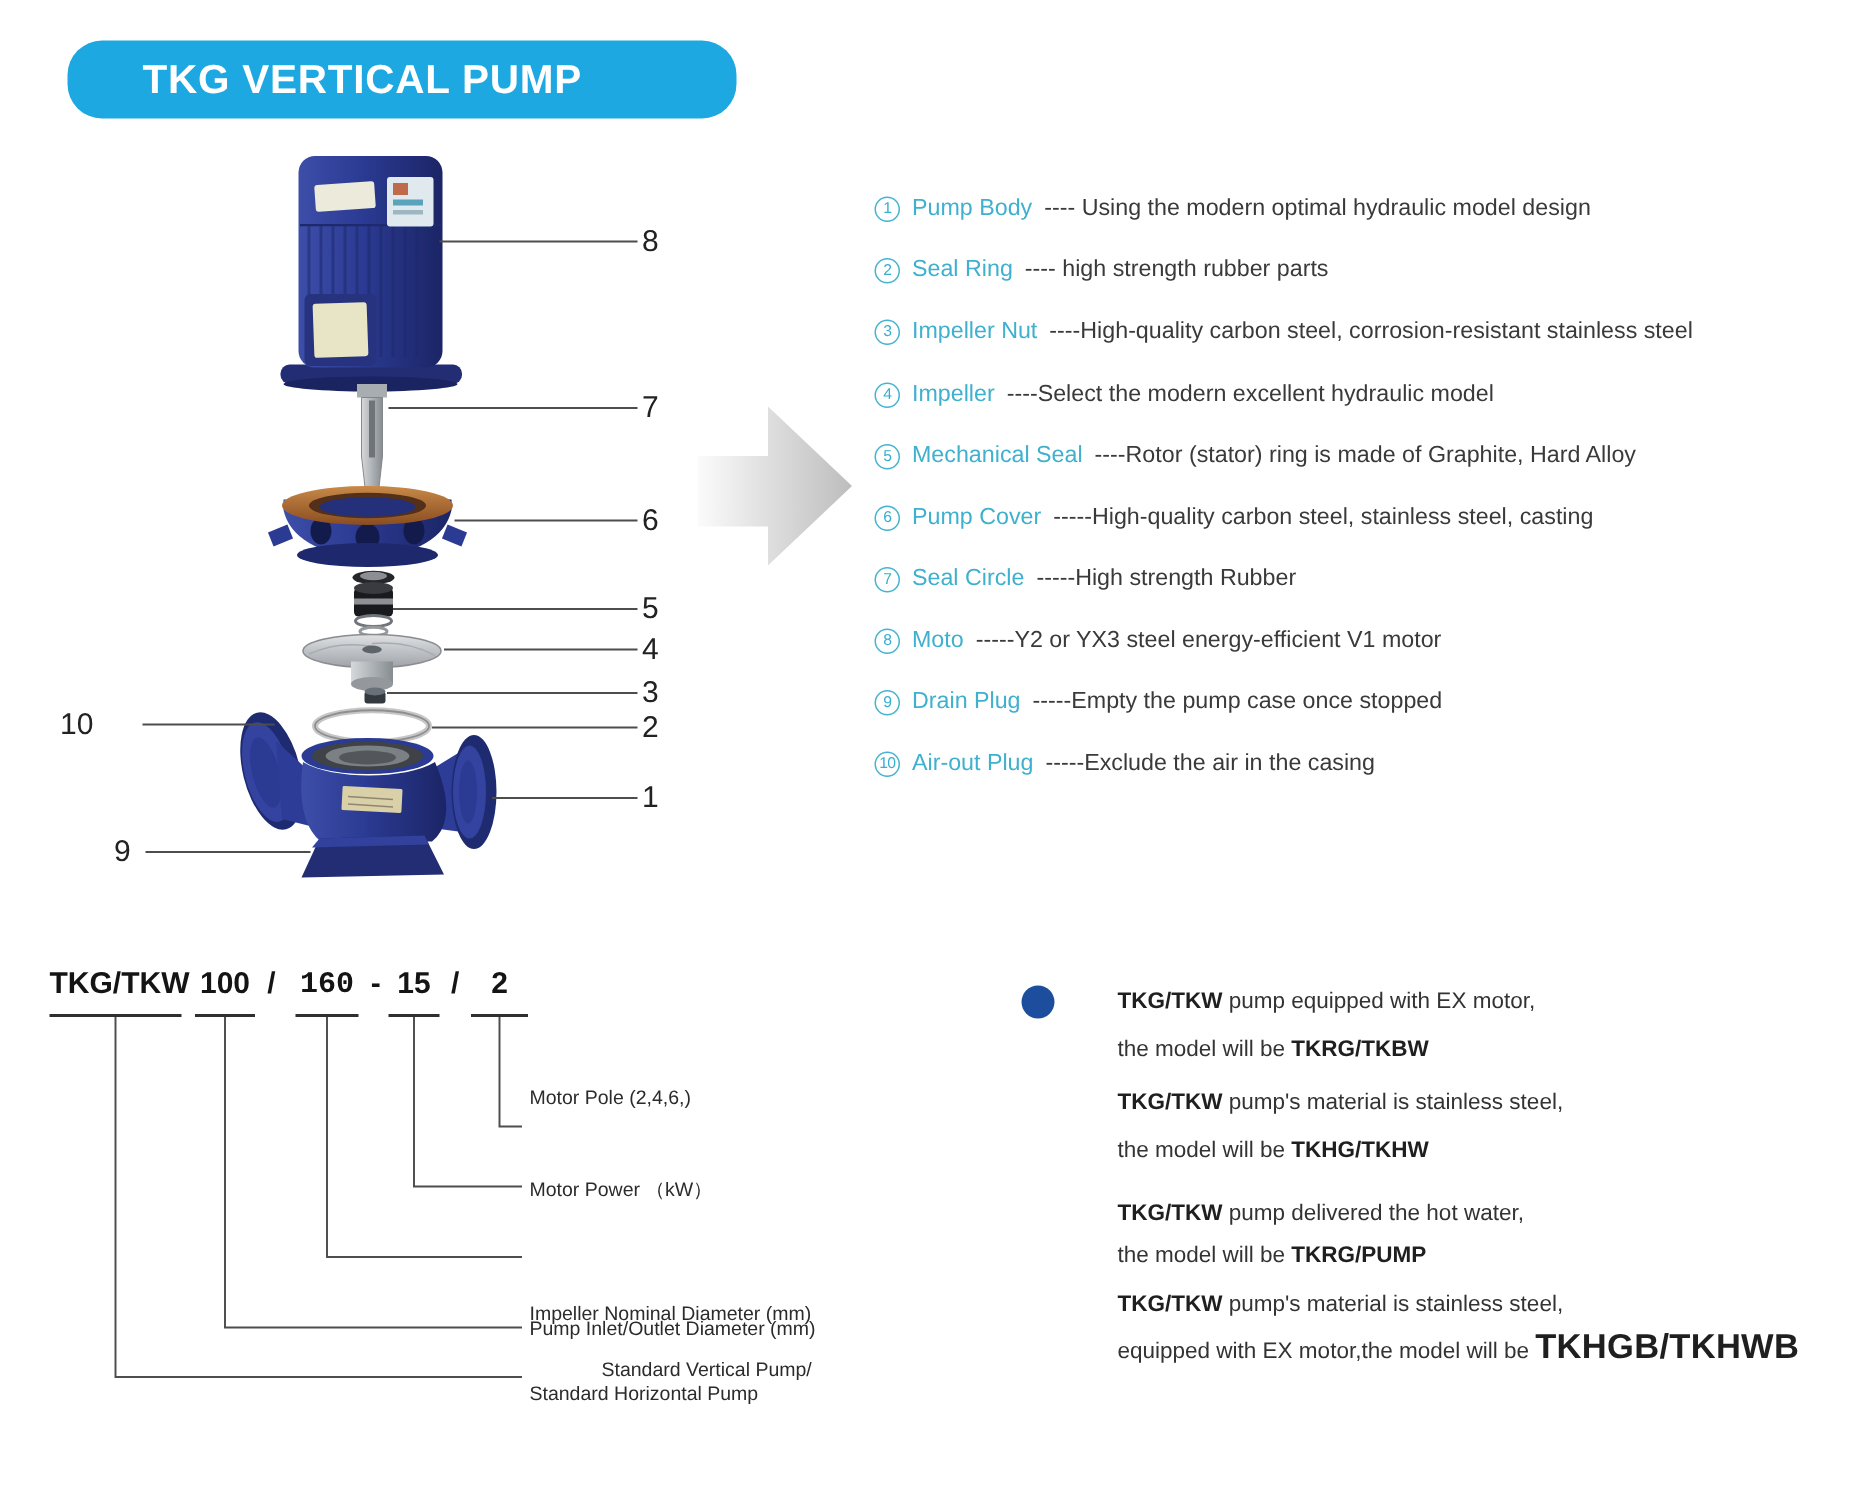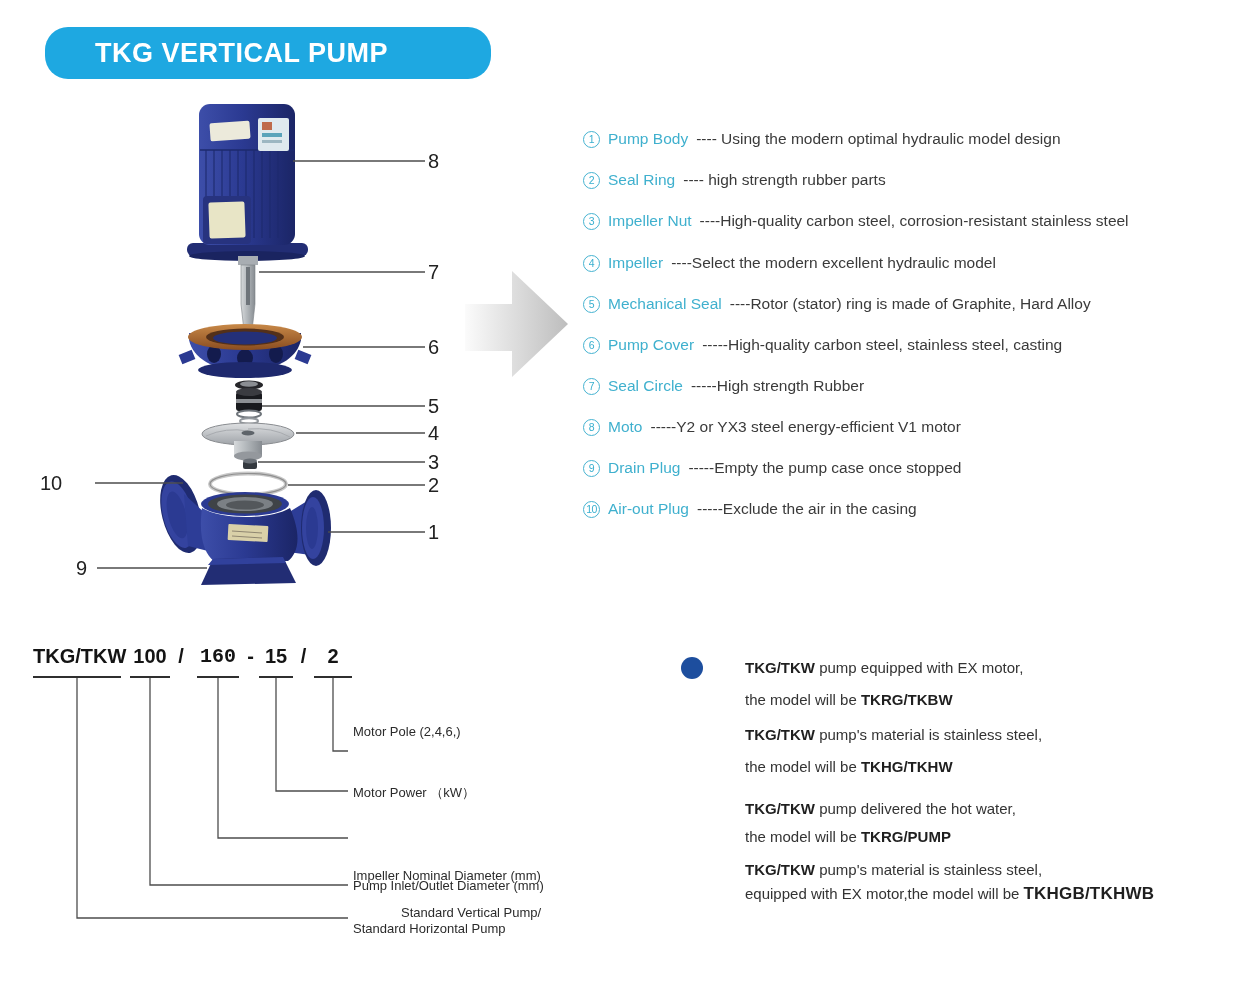--- a/index.html
+++ b/index.html
@@ -47,21 +47,21 @@
   }
   
   .bullet{
     position:absolute;left:681px;top:657px;width:22px;height:22px;border-radius:50%;
     background:#1d4e9e;
   }
   .nline{
     position:absolute;left:719px;font-size:15px;color:#333333;white-space:nowrap;margin-left:26px;
   }
   .nline b{font-weight:bold;color:#1f1f1f;}
-  .nline.big b{font-size:17px;letter-spacing:0.2px;}
+  .nline.big b{font-size:23px;letter-spacing:0.2px;}
 </style>
 </head>
 <body>
 
 <div class="page">
 
   <div class="banner">
     <span class="title">TKG VERTICAL PUMP</span>
   </div>
 

